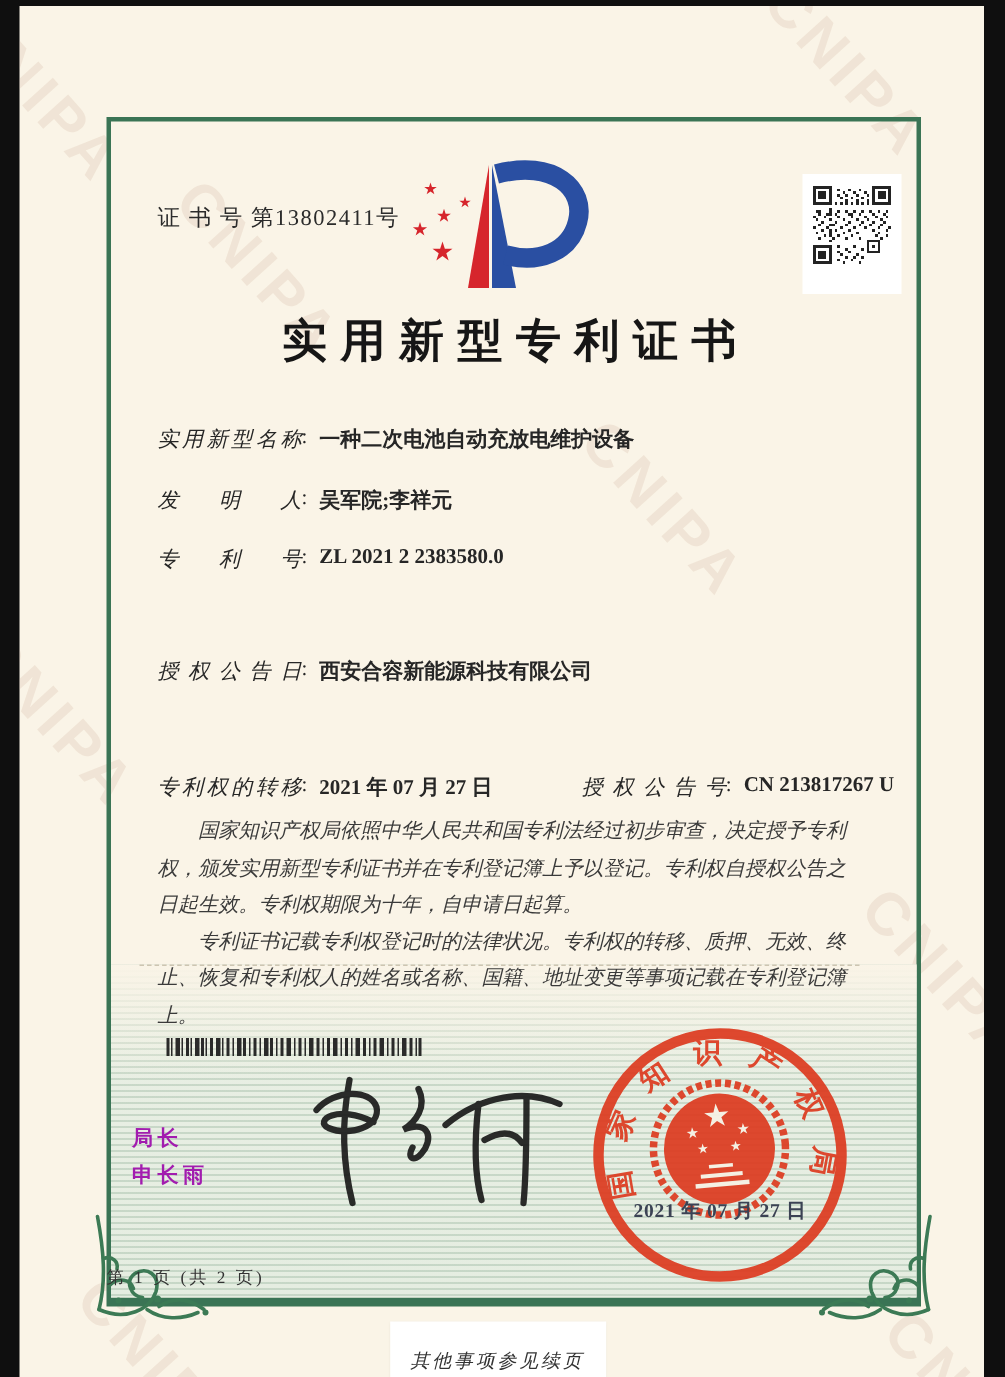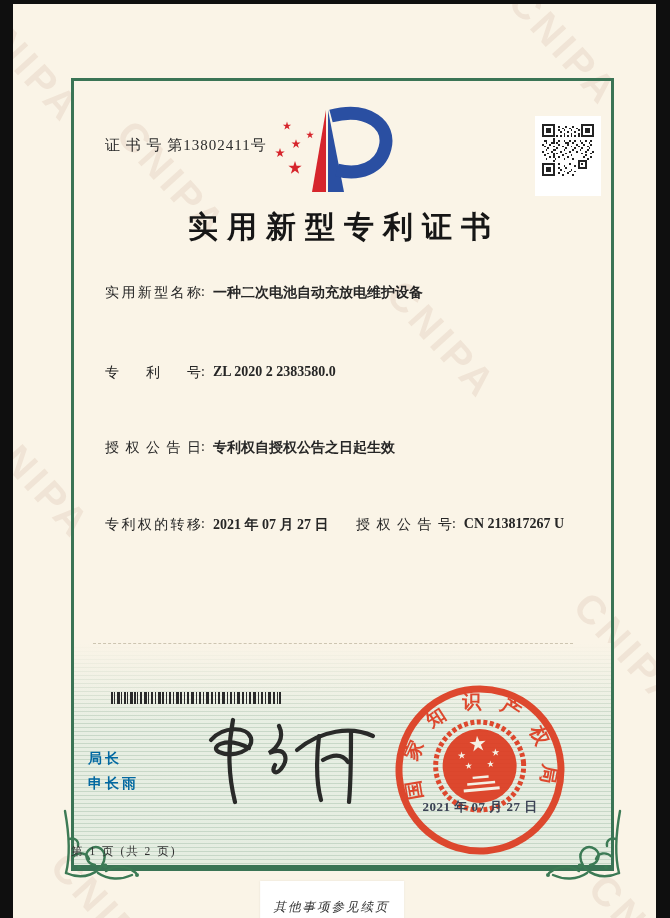--- a/index.html
+++ b/index.html
@@ -28,33 +28,33 @@
   
   .cert-number{position:absolute;left:92px;top:132px;z-index:5;font-size:15px;
       letter-spacing:1px;color:#2b2b2b;}
   .logo{position:absolute;left:252px;top:98px;z-index:5;}
   .qr-pad{position:absolute;left:522px;top:112px;width:66px;height:80px;background:#fff;
       z-index:5;display:flex;align-items:flex-start;justify-content:center;padding-top:8px;box-sizing:border-box;}
   .title{position:absolute;left:58px;top:203px;width:537px;z-index:5;text-align:center;
       font-size:30px;font-weight:700;letter-spacing:9px;text-indent:9px;color:#161616;}
   .frow{position:absolute;left:92px;z-index:5;font-size:14px;color:#262626;white-space:nowrap;}
   .f-label{display:inline-block;width:96px;text-align:justify;text-align-last:justify;
-      vertical-align:top;}
+      vertical-align:top;font-style:italic;}
   .f-colon{display:inline-block;margin-right:8px;}
   .f-value{display:inline-block;vertical-align:top;font-weight:bold;}
   .frow.wrap{white-space:normal;}
   .frow.wrap .f-value{width:364px;line-height:1.55;}
-  .grant2{margin-left:24px;}
+  .grant2{margin-left:56px;}
   .body-text{position:absolute;left:92px;top:538px;width:462px;z-index:5;font-size:13.5px;
       line-height:1.82;color:#3a3a3a;font-style:italic;}
   .body-text p{margin:0;text-indent:2em;}
   .barcode{position:absolute;left:97px;top:688px;z-index:5;}
   .signer{position:absolute;left:75px;top:742px;z-index:5;
       font-family:"Liberation Sans","DejaVu Sans",sans-serif;font-weight:600;
-      font-size:14px;letter-spacing:3px;color:#0369a1;line-height:1.75;}
+      font-size:14px;letter-spacing:3px;color:#a21caf;line-height:1.75;}
   .signature{position:absolute;left:168px;top:702px;z-index:6;}
   .seal{position:absolute;left:379px;top:678px;z-index:5;transform:rotate(-5deg);}
   .seal-date{position:absolute;left:387px;top:794px;width:160px;z-index:7;text-align:center;
       font-size:13px;color:#3b4254;font-weight:600;letter-spacing:0.5px;}
   .page-info{position:absolute;left:58px;top:840px;width:537px;z-index:5;text-align:left;
       font-size:11.5px;color:#333;letter-spacing:2px;}
   .cont-note{position:absolute;left:50%;transform:translateX(-52%);top:877px;z-index:5;
       background:#ffffff;padding:18px 14px;font-size:12.5px;font-style:italic;color:#333;
       letter-spacing:2px;box-shadow:0 0 2px rgba(0,0,0,0.08);}
 </style>
@@ -163,35 +163,42 @@
                    M20 20h5v1h-5z M20 24h5v1h-5z M20 21h1v3h-1z M24 21h1v3h-1z M22 22h1v1h-1z"></path>
         </g>
       </svg>
     </div>
 
     <div class="title">实用新型专利证书</div>
 
     <div class="frow" style="top:280px">
       <span class="f-label">实用新型名称</span><span class="f-colon">:</span><span class="f-value">一种二次电池自动充放电维护设备</span>
     </div>
+    <div class="frow" style="top:321px">
+      <span class="f-label">发明人</span><span class="f-colon">:</span><span class="f-value">吴军院;李祥元</span>
+    </div>
     <div class="frow" style="top:360px">
-      <span class="f-label">专利号</span><span class="f-colon">:</span><span class="f-value">ZL 2020 2 2383580.0</span>
+      <span class="f-label">专利号</span><span class="f-colon">:</span><span class="f-value">ZL 2021 2 2383580.0</span>
     </div>
     <div class="frow" style="top:435px">
-      <span class="f-label">授权公告日</span><span class="f-colon">:</span><span class="f-value">专利权自授权公告之日起生效</span>
+      <span class="f-label">授权公告日</span><span class="f-colon">:</span><span class="f-value">西安合容新能源科技有限公司</span>
     </div>
     <div class="frow" style="top:512px">
       <span>
         <span class="f-label">专利权的转移</span><span class="f-colon">:</span><span class="f-value">2021 年 07 月 27 日</span>
       </span>
       <span class="grant2">
         <span class="f-label">授权公告号</span><span class="f-colon">:</span><span class="f-value">CN 213817267 U</span>
       </span>
     </div>
 
+    <div class="body-text">
+      <p>国家知识产权局依照中华人民共和国专利法经过初步审查，决定授予专利权，颁发实用新型专利证书并在专利登记簿上予以登记。专利权自授权公告之日起生效。专利权期限为十年，自申请日起算。</p>
+      <p>专利证书记载专利权登记时的法律状况。专利权的转移、质押、无效、终止、恢复和专利权人的姓名或名称、国籍、地址变更等事项记载在专利登记簿上。</p>
+    </div>
 
     <svg class="barcode" width="172" height="12" viewBox="0 0 170 12">
       <g fill="#2a2a2a">
         <rect x="0" width="2" height="12"></rect>
           <rect x="3" width="1" height="12"></rect>
           <rect x="6" width="3" height="12"></rect>
           <rect x="10" width="1" height="12"></rect>
         <rect x="13" width="2" height="12"></rect>
           <rect x="16" width="1" height="12"></rect>
           <rect x="19" width="3" height="12"></rect>

